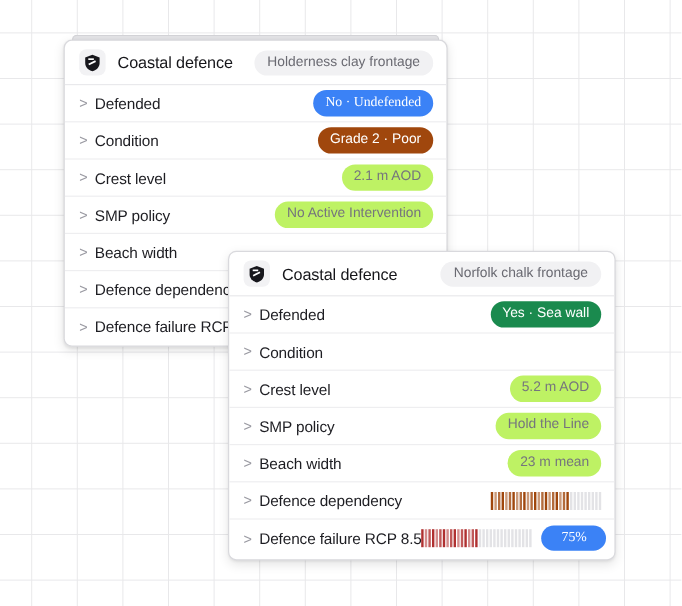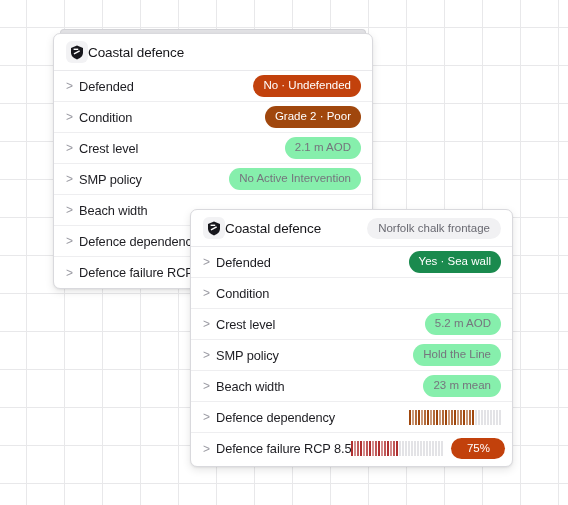--- a/index.html
+++ b/index.html
@@ -83,20 +83,21 @@
     height: 22px;
     border-radius: 6px;
     background: #f2f2f4;
     display: flex;
     align-items: center;
     justify-content: center;
     flex: 0 0 auto;
   }
   .header-icon svg { display: block; }
   .header-title {
+    margin-left: 10px;
     font-size: 13.5px;
     color: #16161a;
     letter-spacing: -0.1px;
     white-space: nowrap;
   }
   .header-chip {
     margin-left: auto;
     background: #f1f1f3;
     color: #6a6a72;
     font-size: 11.5px;
@@ -137,22 +138,22 @@
     flex: 0 0 auto;
   }
 
   .pill {
     font-size: 11.5px;
     padding: 3px 10px 4px;
     border-radius: 11px;
     white-space: nowrap;
     line-height: 1.25;
   }
-  .pill-neutral { background: #86efac; color: #75757d; }
-  .pill-red     { background: #c2410c; color: #ffffff; }
+  .pill-neutral { background: #bef264; color: #75757d; }
+  .pill-red     { background: #3b82f6; color: #ffffff; font-family: Liberation Serif, serif; }
   .pill-brown   { background: #a0470d; color: #ffffff; }
   .pill-green   { background: #1a8a4e; color: #ffffff; }
   .pill-num     { min-width: 34px; text-align: center; }
 
   
   .stripes {
     display: flex;
     align-items: flex-end;
     gap: 1px;
     height: 15px;
@@ -174,20 +175,21 @@
 <div class="card" id="card-holderness">
   <div class="card-header">
     <span class="header-icon">
       <svg width="14" height="15" viewBox="0 0 14 15" aria-hidden="true">
         <path d="M7 0.6 L13 3 V7.6 C13 11 10.6 13.4 7 14.4 C3.4 13.4 1 11 1 7.6 V3 Z" fill="#17171c"></path>
         <rect x="3.6" y="6.6" width="6.4" height="1.5" fill="#ffffff" transform="rotate(-27 6.8 7.35)"></rect>
         <rect x="3.6" y="3.6" width="4.6" height="1.4" fill="#ffffff"></rect>
       </svg>
     </span>
     <span class="header-title">Coastal defence</span>
+    <span class="header-chip">Holderness clay frontage</span>
   </div>
 
   <div class="row">
     <span class="row-caret">&gt;</span>
     <span class="row-label">Defended</span>
     <span class="row-value">
       <span class="pill pill-red">No · Undefended</span>
     </span>
   </div>
 

